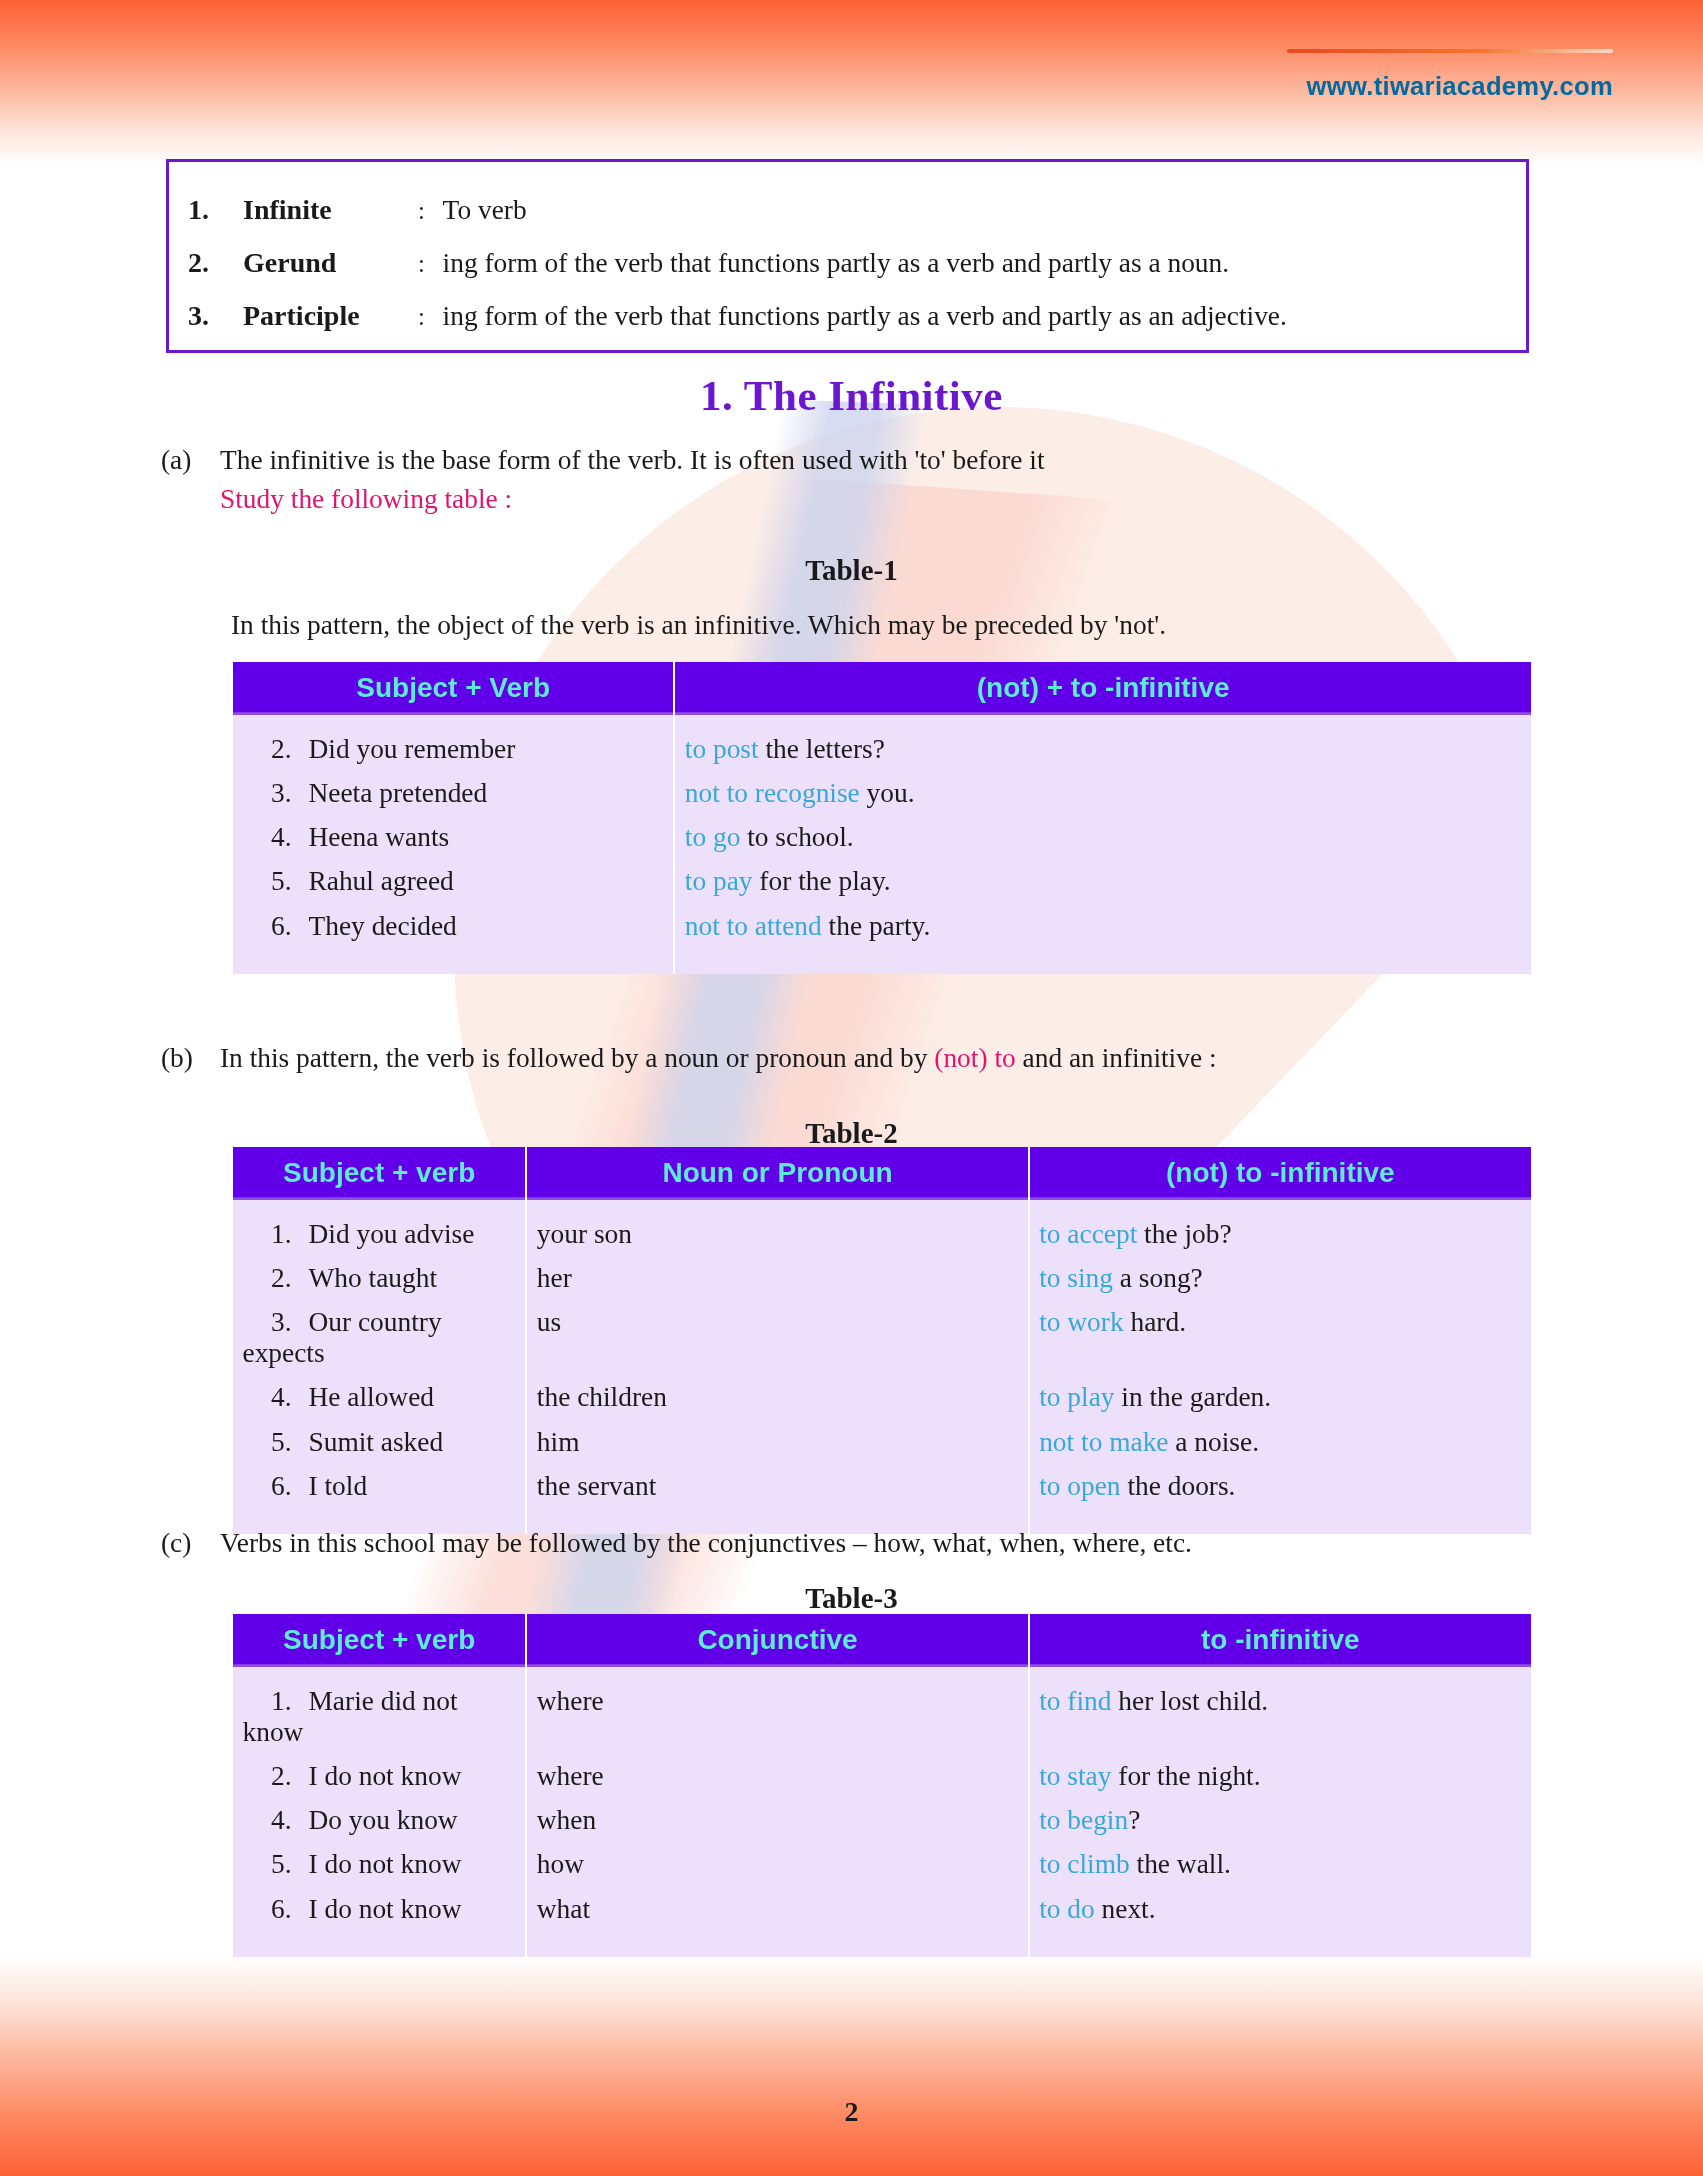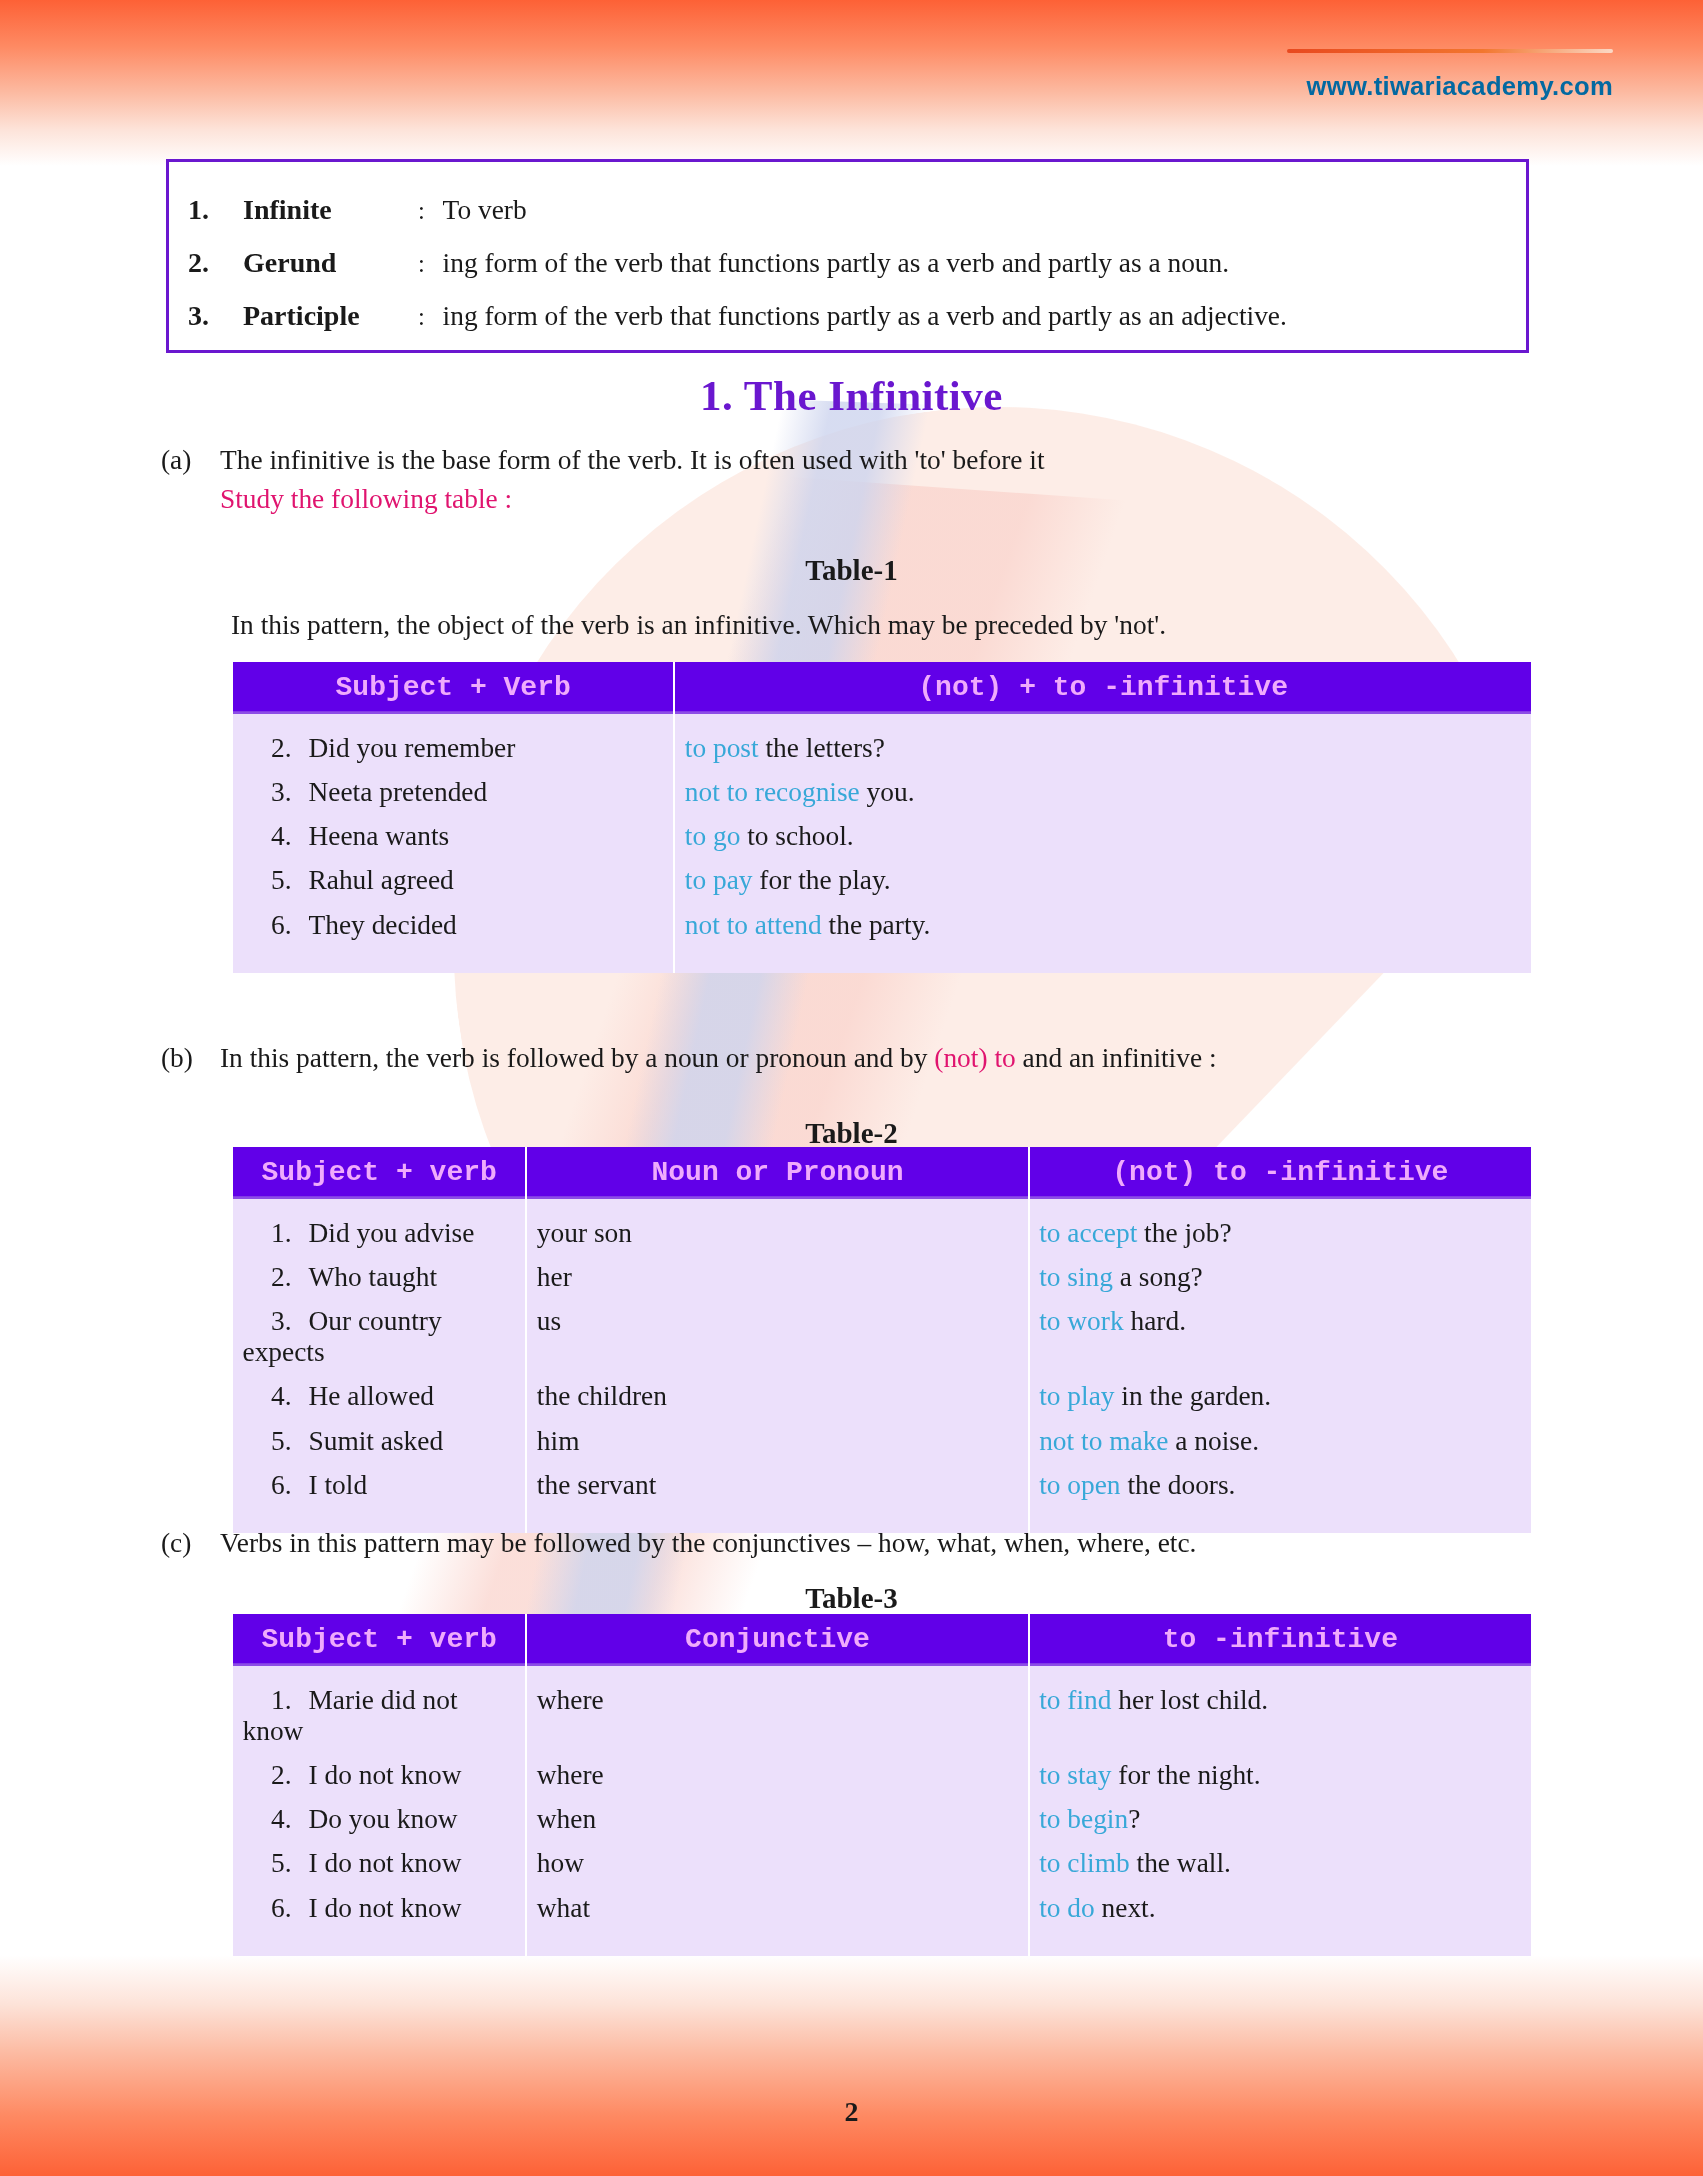--- a/index.html
+++ b/index.html
@@ -211,22 +211,22 @@
   
   .gtable {
     position: absolute;
     left: 233px;
     width: 1298px;
     border-collapse: collapse;
     table-layout: fixed;
   }
   .gtable th {
     background: #6100e8;
-    color: #f0abfc;
-    font-family: Liberation Mono, monospace;
+    color: #5eead4;
+    font-family: Liberation Sans, sans-serif;
     font-weight: bold;
     font-size: 28px;
     text-align: center;
     padding: 9.5px 5.7px 11.4px 5.7px;
     border-right: 2.8px solid #ffffff;
     box-shadow: inset 0 -2.8px 0 rgba(160,110,230,.7);
   }
   .gtable th:last-child { border-right: none; }
   .gtable td {
     background: #ece0fb;
@@ -411,21 +411,21 @@
       <tr>
         <td class="pad-left-1"><span class="cell-num">6.</span><span>I told</span></td>
         <td class="pad-left-2">the servant</td>
         <td class="pad-left-3"><span class="cyan">to open</span><span> the doors.</span></td>
       </tr>
     </tbody>
   </table>
 
   <div class="para p-c">
     <span class="marker">(c)</span>
-    <span class="ptext">Verbs in this pattern may be followed by the conjunctives – how, what, when, where, etc.</span>
+    <span class="ptext">Verbs in this school may be followed by the conjunctives – how, what, when, where, etc.</span>
   </div>
 
   <div class="tbl-caption cap-3">Table-3</div>
 
   <table class="gtable t3">
     <colgroup>
         <col class="c1">
         <col>
         <col>
       </colgroup>

